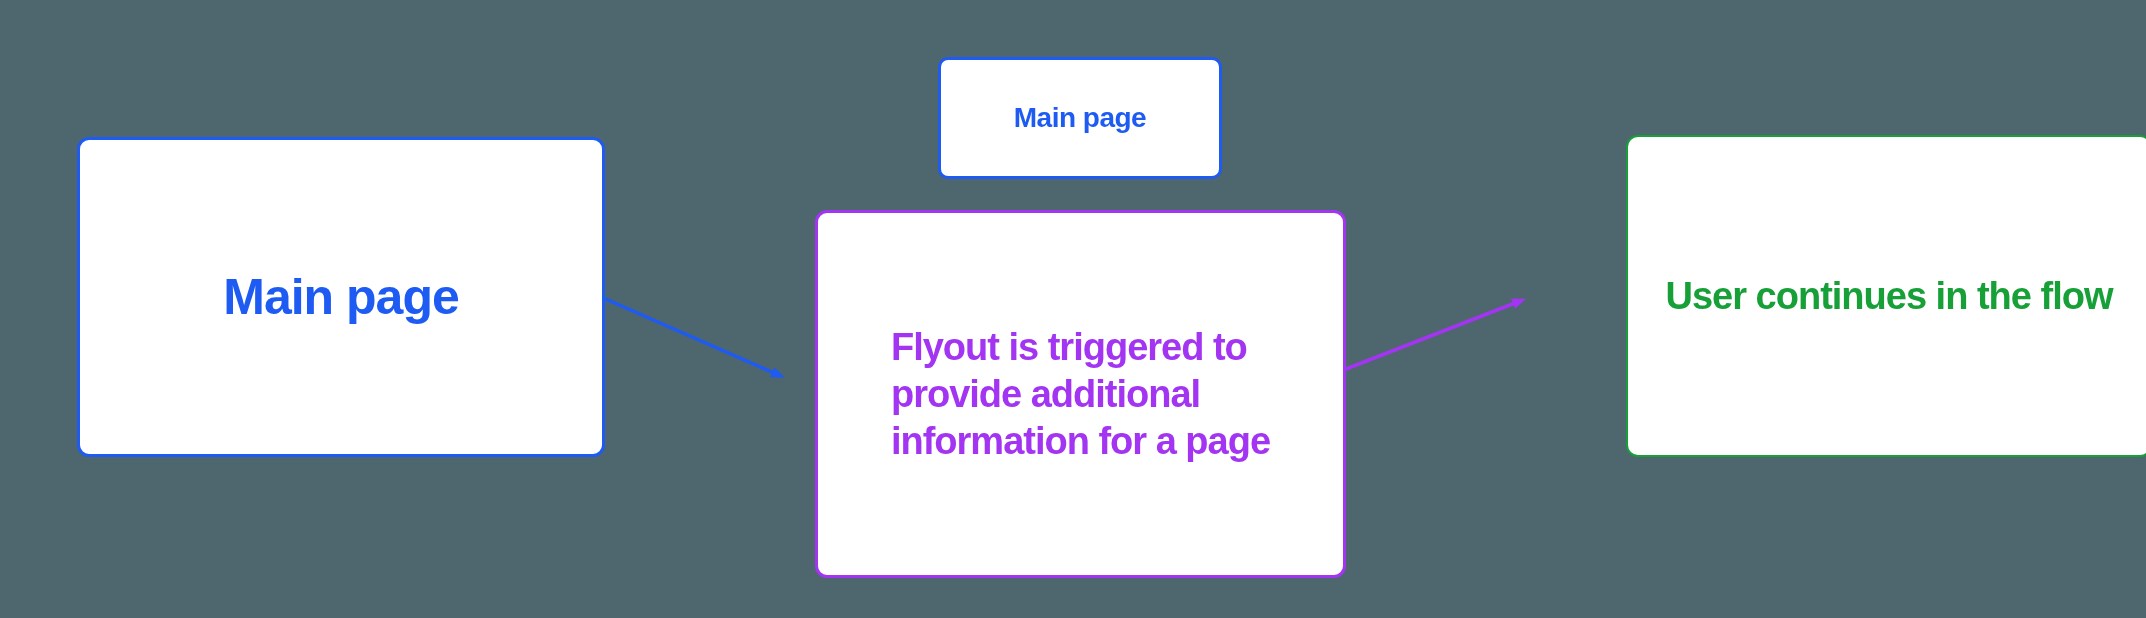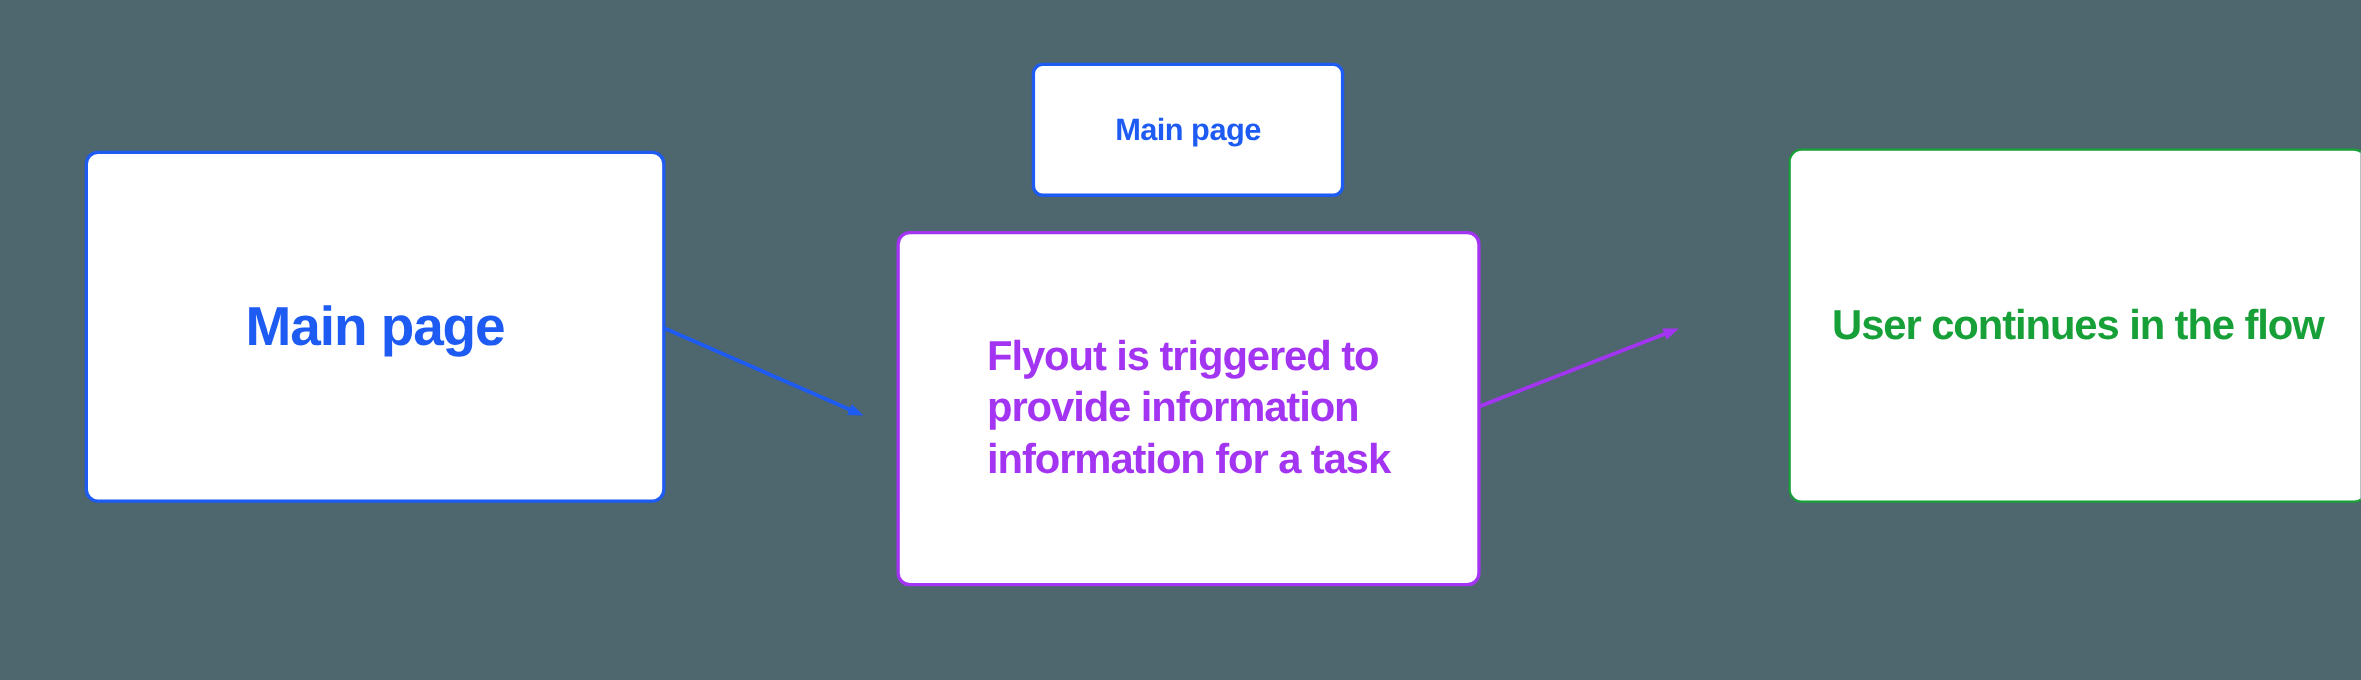--- a/index.html
+++ b/index.html
@@ -28,21 +28,21 @@
   }
   .node-main-left {
     left: 77px; top: 137px; width: 528px; height: 320px;
     border: 3px solid var(--blue, #1d5bf2); border-radius: 12px;
   }
   .node-main-small {
     left: 938px; top: 57px; width: 284px; height: 122px;
     border: 3px solid var(--blue, #1d5bf2); border-radius: 10px;
   }
   .node-flyout {
-    left: 815px; top: 210px; width: 531px; height: 323px;
+    left: 815px; top: 210px; width: 531px; height: 368px;
     border: 3px solid var(--purple, #a335f2); border-radius: 12px;
   }
   .node-continue {
     left: 1626px; top: 135px; width: 526px; height: 322px;
     border: 2.5px solid var(--green, #17a038); border-radius: 12px;
   }
   .label { font-weight: bold; letter-spacing: -1px; }
   .label-blue   { color: var(--blue, #1d5bf2); }
   .label-purple { color: var(--purple, #a335f2); }
   .label-green  { color: var(--green, #17a038); }
@@ -81,22 +81,22 @@
     <span class="label label-blue label-xl">Main page</span>
   </div>
 
   <div class="node node-main-small">
     <span class="label label-blue label-sm">Main page</span>
   </div>
 
   <div class="node node-flyout">
     <div class="label label-purple label-lg">
       <div>Flyout is triggered to</div>
-      <div>provide information</div>
-      <div>information for a task</div>
+      <div>provide additional</div>
+      <div>information for a page</div>
     </div>
   </div>
 
   <div class="node node-continue">
     <span class="label label-green label-lg">User continues in the flow</span>
   </div>
 
 </div>
 
 </body></html>

